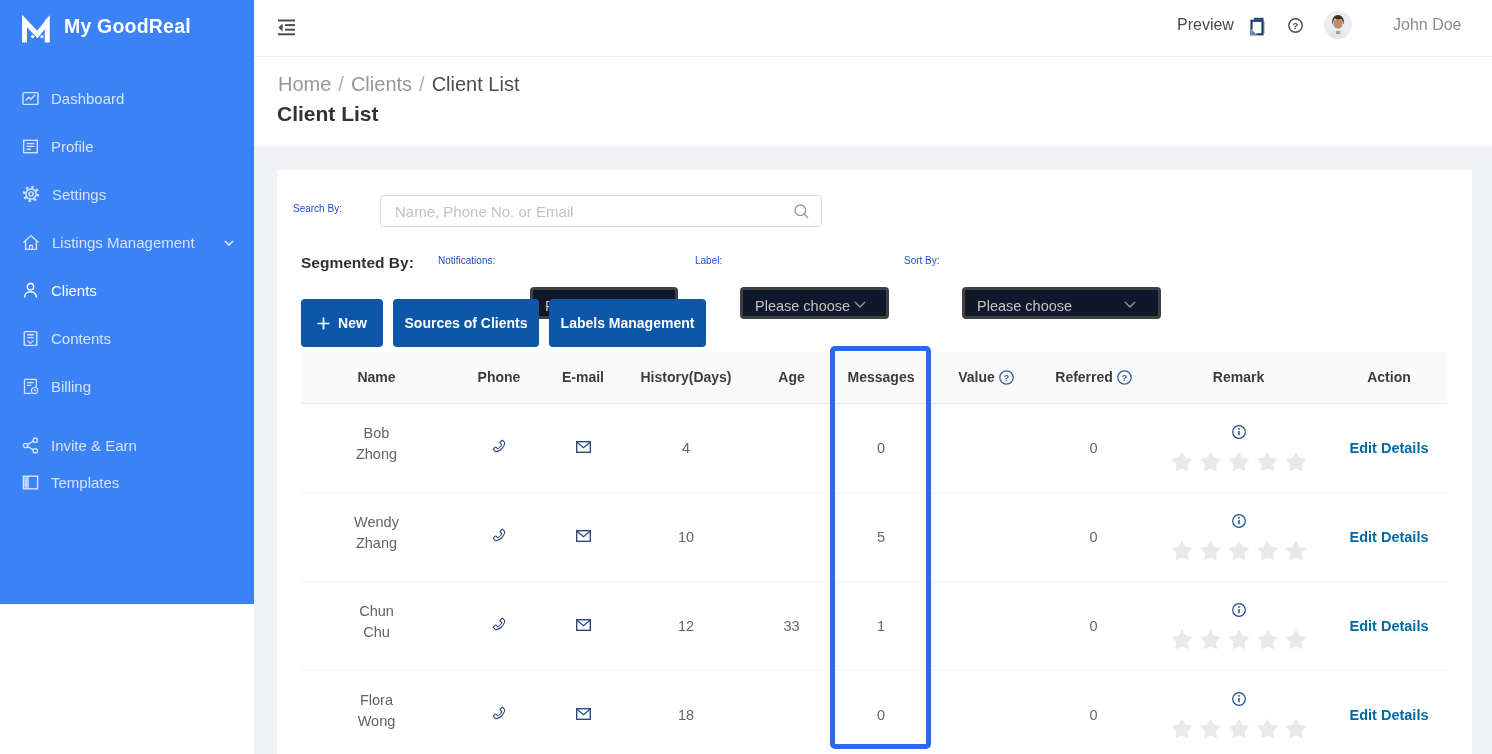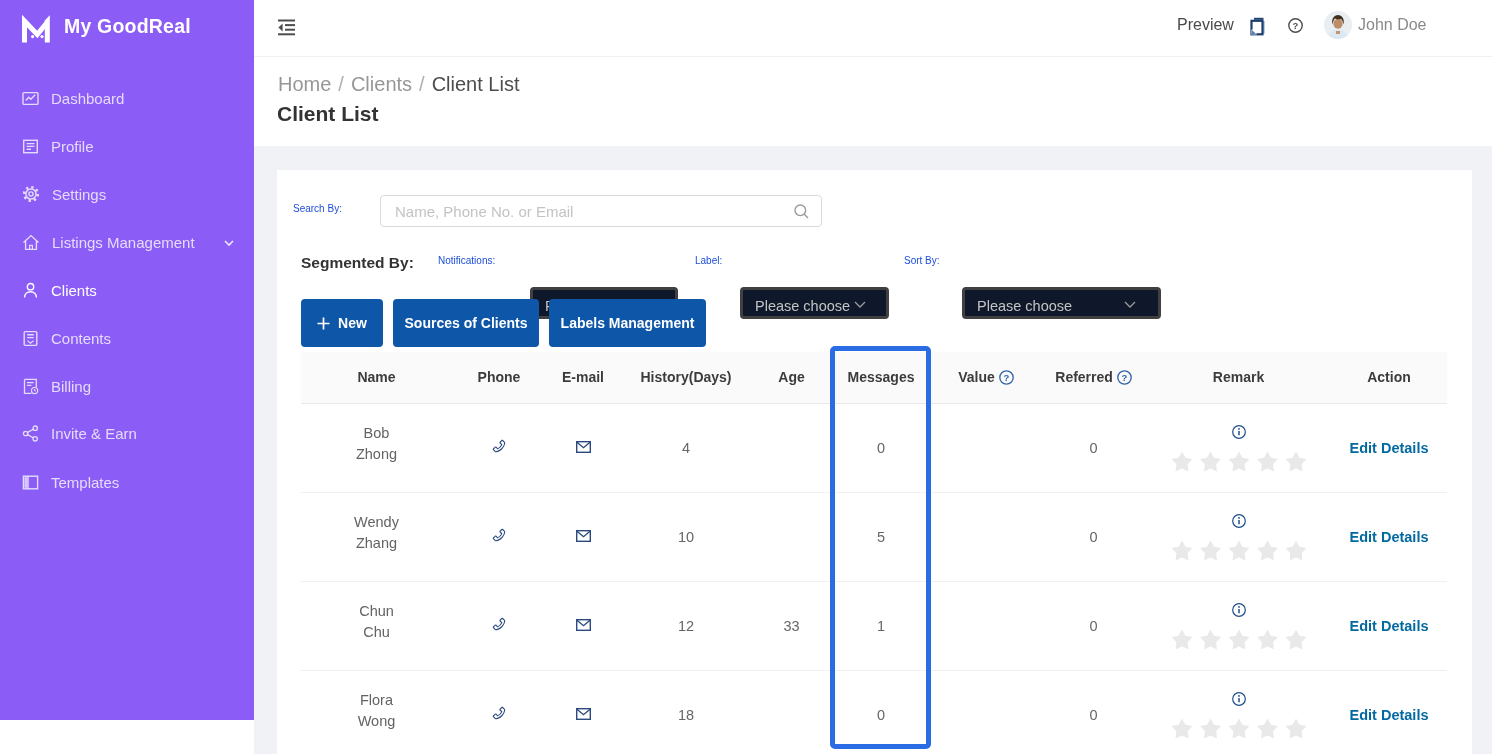--- a/index.html
+++ b/index.html
@@ -2,21 +2,21 @@
 <html><head>
 <meta charset="utf-8">
 <style>
 * { margin:0; padding:0; box-sizing:border-box; }
 html,body { width:1492px; height:754px; overflow:hidden; background:#fff;
   font-family:"Liberation Sans", sans-serif; }
 .page { position:relative; width:1492px; height:754px; overflow:hidden; }
 .abs { position:absolute; }
 
 
-.sidebar { position:absolute; left:0; top:0; width:254px; height:720px; background:#8b5cf6; }
+.sidebar { position:absolute; left:0; top:0; width:254px; height:604px; background:#3b82f6; }
 .logo { position:absolute; left:22px; top:12px; }
 .logotext { position:absolute; left:64px; top:15px; font-size:19.5px; font-weight:bold; color:#fff; letter-spacing:0.2px; }
 .mi { position:absolute; left:22px; height:48px; display:flex; align-items:center; color:rgba(255,255,255,0.78); font-size:15px; }
 .mi svg { margin-right:12px; }
 .mi.active { color:#fff; }
 .chev { position:absolute; left:222px; width:14px; height:14px; }
 
 
 .topbar { position:absolute; left:254px; top:0; width:1238px; height:57px; background:#fff; border-bottom:1px solid #f0f0f0; }
 .pagehead { position:absolute; left:254px; top:57px; width:1238px; height:89px; background:#fff; }
@@ -116,21 +116,21 @@
     </div>
     <div class="mi" style="top:362px;">
       <svg width="17" height="17" viewBox="0 0 17 17" fill="none" stroke="currentColor" stroke-width="1.4">
         <path d="M2.5 1.4 h11.8 v8 M2.5 1.4 v14 h7" stroke-width="1.3"></path>
         <path d="M5 4.6 h6.6 M5 7.4 h4.4" stroke-width="1.2"></path>
         <circle cx="12.6" cy="12.6" r="3.1" stroke-width="1.2"></circle>
         <path d="M12.6 11 v1.8 h1.4" stroke-width="1"></path>
       </svg>
       Billing
     </div>
-    <div class="mi" style="top:394px;align-items:flex-end;">
+    <div class="mi" style="top:421px;">
       <svg width="17" height="17" viewBox="0 0 17 17" fill="none" stroke="currentColor" stroke-width="1.3">
         <circle cx="13.2" cy="3.2" r="2.2"></circle>
         <circle cx="3.6" cy="8.5" r="2.2"></circle>
         <circle cx="13.2" cy="13.8" r="2.2"></circle>
         <path d="M5.6 7.4 L11.2 4.3 M5.6 9.6 L11.2 12.7"></path>
       </svg>
       Invite &amp; Earn
     </div>
     <div class="mi" style="top:458px;">
       <svg width="17" height="17" viewBox="0 0 17 17" fill="none" stroke="currentColor" stroke-width="1.4">
@@ -173,21 +173,21 @@
         </clipPath>
       </defs>
     <g clip-path="url(#av)">
       <rect width="28" height="28" fill="#e9eef3"></rect>
       <path d="M4.5 28 c0-6.5 4.2-9.3 9.5-9.3 s9.5 2.8 9.5 9.3 Z" fill="#dde9f1"></path>
       <path d="M12 20 h4 v3 h-4 Z" fill="#c19675"></path>
       <ellipse cx="14" cy="12.8" rx="4.6" ry="5" fill="#bd8d66"></ellipse>
       <path d="M8.6 13.5 c-1.6-5.5 1.6-9.5 5.4-9.5 s7 4 5.4 9.5 c-0.4-2.8-1.4-4.8-2.4-5.6 c-0.8 0.5-5.2 0.6-6.2-0.3 c-1 1-1.8 3.4-2.2 5.9 Z" fill="#42301f"></path>
     </g>
   </svg>
-  <div class="abs" style="left:1358px; top:16px; font-size:16px; color:#8a8a8a;">John Doe</div>
+  <div class="abs" style="left:1393px; top:16px; font-size:16px; color:#8a8a8a;">John Doe</div>
 
   <div class="crumb">Home<span class="sep">/</span>Clients<span class="sep">/</span><span class="cur">Client List</span></div>
   <div class="title">Client List</div>
 
   <div class="lbl" style="left:293px; top:203px;">Search By:</div>
   <div class="sinput">
       <span class="ph">Name, Phone No. or Email</span>
     <svg style="position:absolute; right:12px; top:8px;" width="15" height="15" viewBox="0 0 15 15">
       <circle cx="6.3" cy="6.3" r="5.3" fill="none" stroke="#9a9a9a" stroke-width="1.4"></circle>
       <line x1="10.3" y1="10.3" x2="14" y2="14" stroke="#9a9a9a" stroke-width="1.4"></line>

